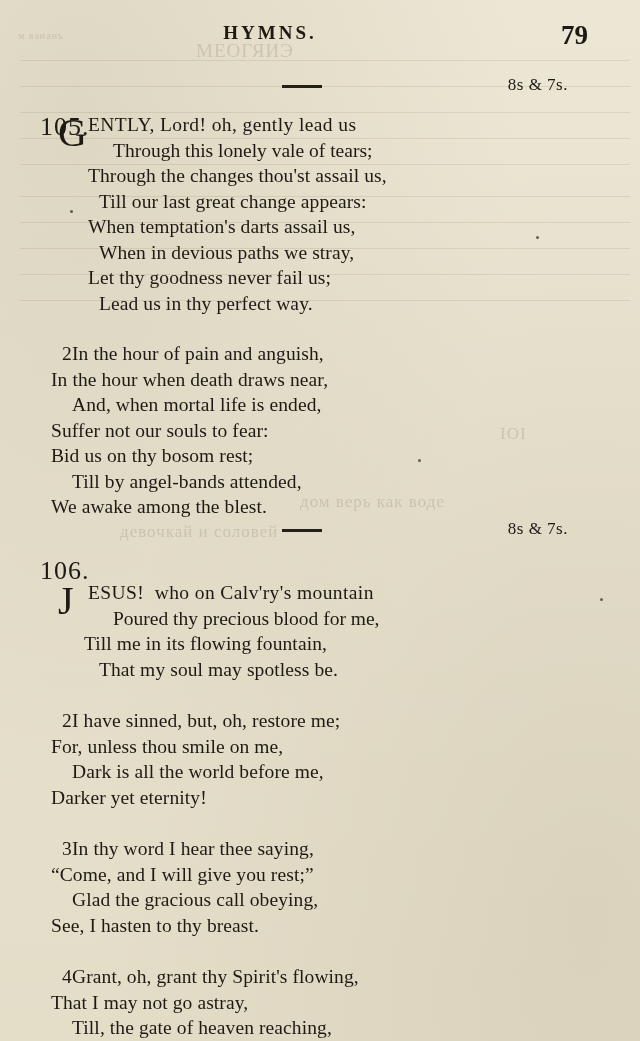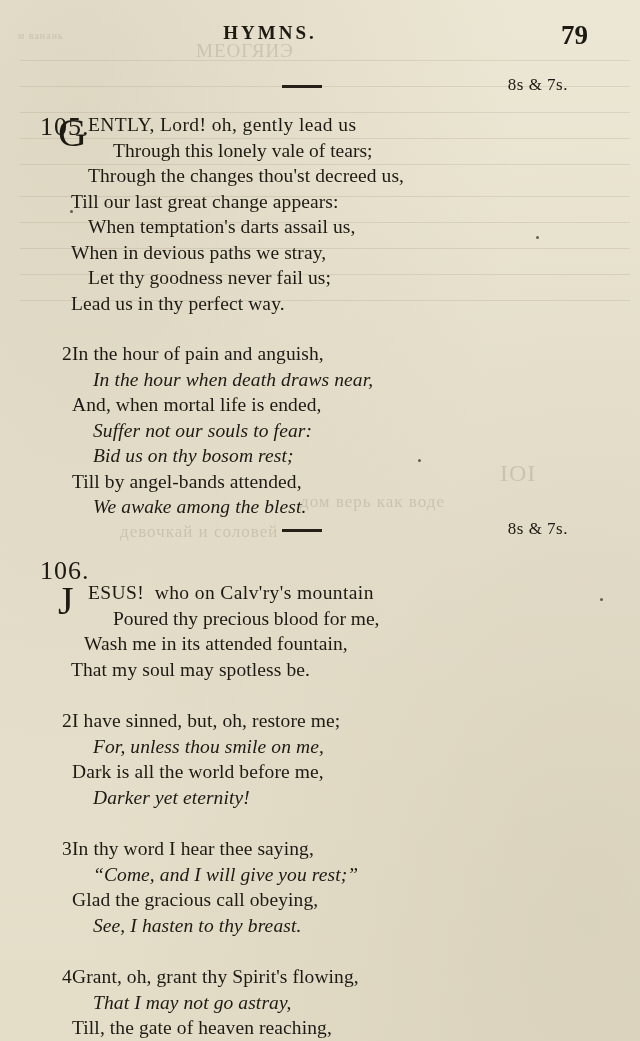--- a/index.html
+++ b/index.html
@@ -105,32 +105,32 @@
     position: relative;
     margin-top: 14px;
   }
   .line {
     font-size: 19.5px;
     line-height: 25.5px;
     white-space: pre;
     letter-spacing: 0.1px;
   }
   .i0 { padding-left: 88px; }
-  .i1 { padding-left: 71px; }
+  .i1 { padding-left: 99px; }
 
   
   .snum {
     position: absolute;
     left: 62px;
     top: 0;
     font-size: 19.5px;
     line-height: 25.5px;
   }
   .stanza.numbered .line { padding-left: 72px; }
-  .stanza.numbered .line.ind { padding-left: 93px; font-style: italic; }
+  .stanza.numbered .line.ind { padding-left: 51px; }
 
   
   .dropwrap {
     position: relative;
     padding-left: 88px;
   }
   .dropcap {
     position: absolute;
     left: 58px;
     top: 1px;
@@ -167,21 +167,21 @@
   <div class="ghost-stave" style="top:138px;"></div>
   <div class="ghost-stave" style="top:164px;"></div>
   <div class="ghost-stave" style="top:196px;"></div>
   <div class="ghost-stave" style="top:222px;"></div>
   <div class="ghost-stave" style="top:248px;"></div>
   <div class="ghost-stave" style="top:274px;"></div>
   <div class="ghost-stave" style="top:300px;"></div>
 
   <div class="ghost" style="top:40px; left:196px; font-size:19px;text-align:right;">MEOГЯИЭ</div>
   <div class="ghost" style="top:30px; left:18px; font-size:10px;">м ванань</div>
-  <div class="ghost" style="top:460px; left:500px; font-size:24px;">ІОІ</div>
+  <div class="ghost" style="top:424px; left:500px; font-size:17px;">ІОІ</div>
   <div class="ghost" style="top:492px; left:300px; font-size:17px;">дом верь как воде</div>
   <div class="ghost" style="top:522px; left:120px; font-size:17px;text-align:right;">девочкай и соловей</div>
 
   <div class="side-dot" style="top:236px; left:536px;"></div>
   <div class="side-dot" style="top:459px; left:418px;"></div>
   <div class="side-dot" style="top:598px; left:600px;"></div>
   <div class="side-dot" style="top:210px; left:70px;"></div>
 </div>
 
 <div class="content">
@@ -197,21 +197,21 @@
       <div class="hymn-rule"></div>
       <div class="hymn-meter">8s &amp; 7s.</div>
     </div>
 
     <div class="stanza" style="margin-top:10px;">
       <div class="dropwrap">
         <span class="dropcap">G</span>
         <div class="firstline small-caps">ENTLY, Lord! oh, gently lead us</div>
         <div class="firstline" style="padding-left:25px;">Through this lonely vale of tears;</div>
       </div>
-      <div class="line i0">Through the changes thou'st decreed us,</div>
+      <div class="line i0">Through the changes thou'st assail us,</div>
       <div class="line i1">Till our last great change appears:</div>
       <div class="line i0">When temptation's darts assail us,</div>
       <div class="line i1">When in devious paths we stray,</div>
       <div class="line i0">Let thy goodness never fail us;</div>
       <div class="line i1">Lead us in thy perfect way.</div>
     </div>
 
     <div class="stanza numbered" style="margin-top:25px;">
       <div class="snum">2</div>
       <div class="line">In the hour of pain and anguish,</div>
@@ -230,21 +230,21 @@
       <div class="hymn-rule"></div>
       <div class="hymn-meter">8s &amp; 7s.</div>
     </div>
 
     <div class="stanza" style="margin-top:34px;">
       <div class="dropwrap">
         <span class="dropcap">J</span>
         <div class="firstline small-caps">ESUS!  who on Calv'ry's mountain</div>
         <div class="firstline" style="padding-left:25px;">Poured thy precious blood for me,</div>
       </div>
-      <div class="line i0" style="padding-left:84px;">Wash me in its attended fountain,</div>
+      <div class="line i0" style="padding-left:84px;">Till me in its flowing fountain,</div>
       <div class="line i1">That my soul may spotless be.</div>
     </div>
 
     <div class="stanza numbered" style="margin-top:26px;">
       <div class="snum">2</div>
       <div class="line">I have sinned, but, oh, restore me;</div>
       <div class="line ind">For, unless thou smile on me,</div>
       <div class="line">Dark is all the world before me,</div>
       <div class="line ind">Darker yet eternity!</div>
     </div>

